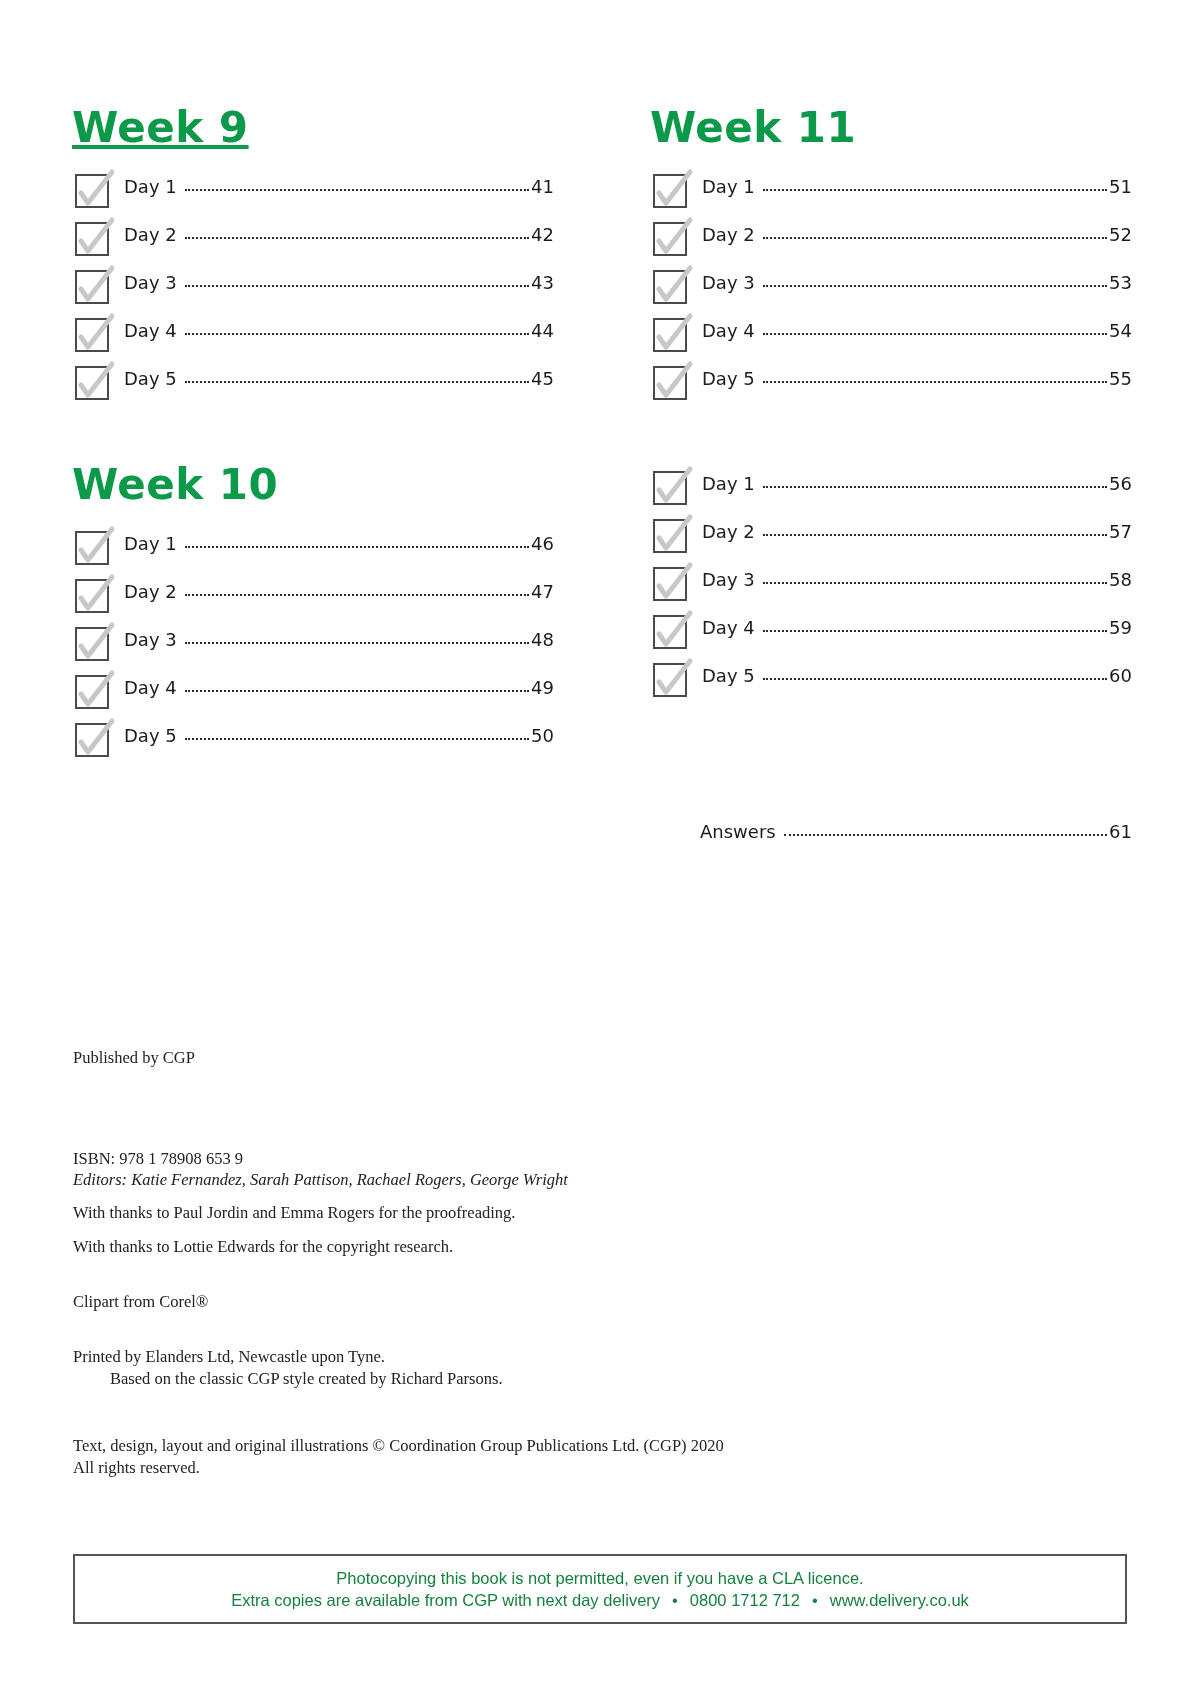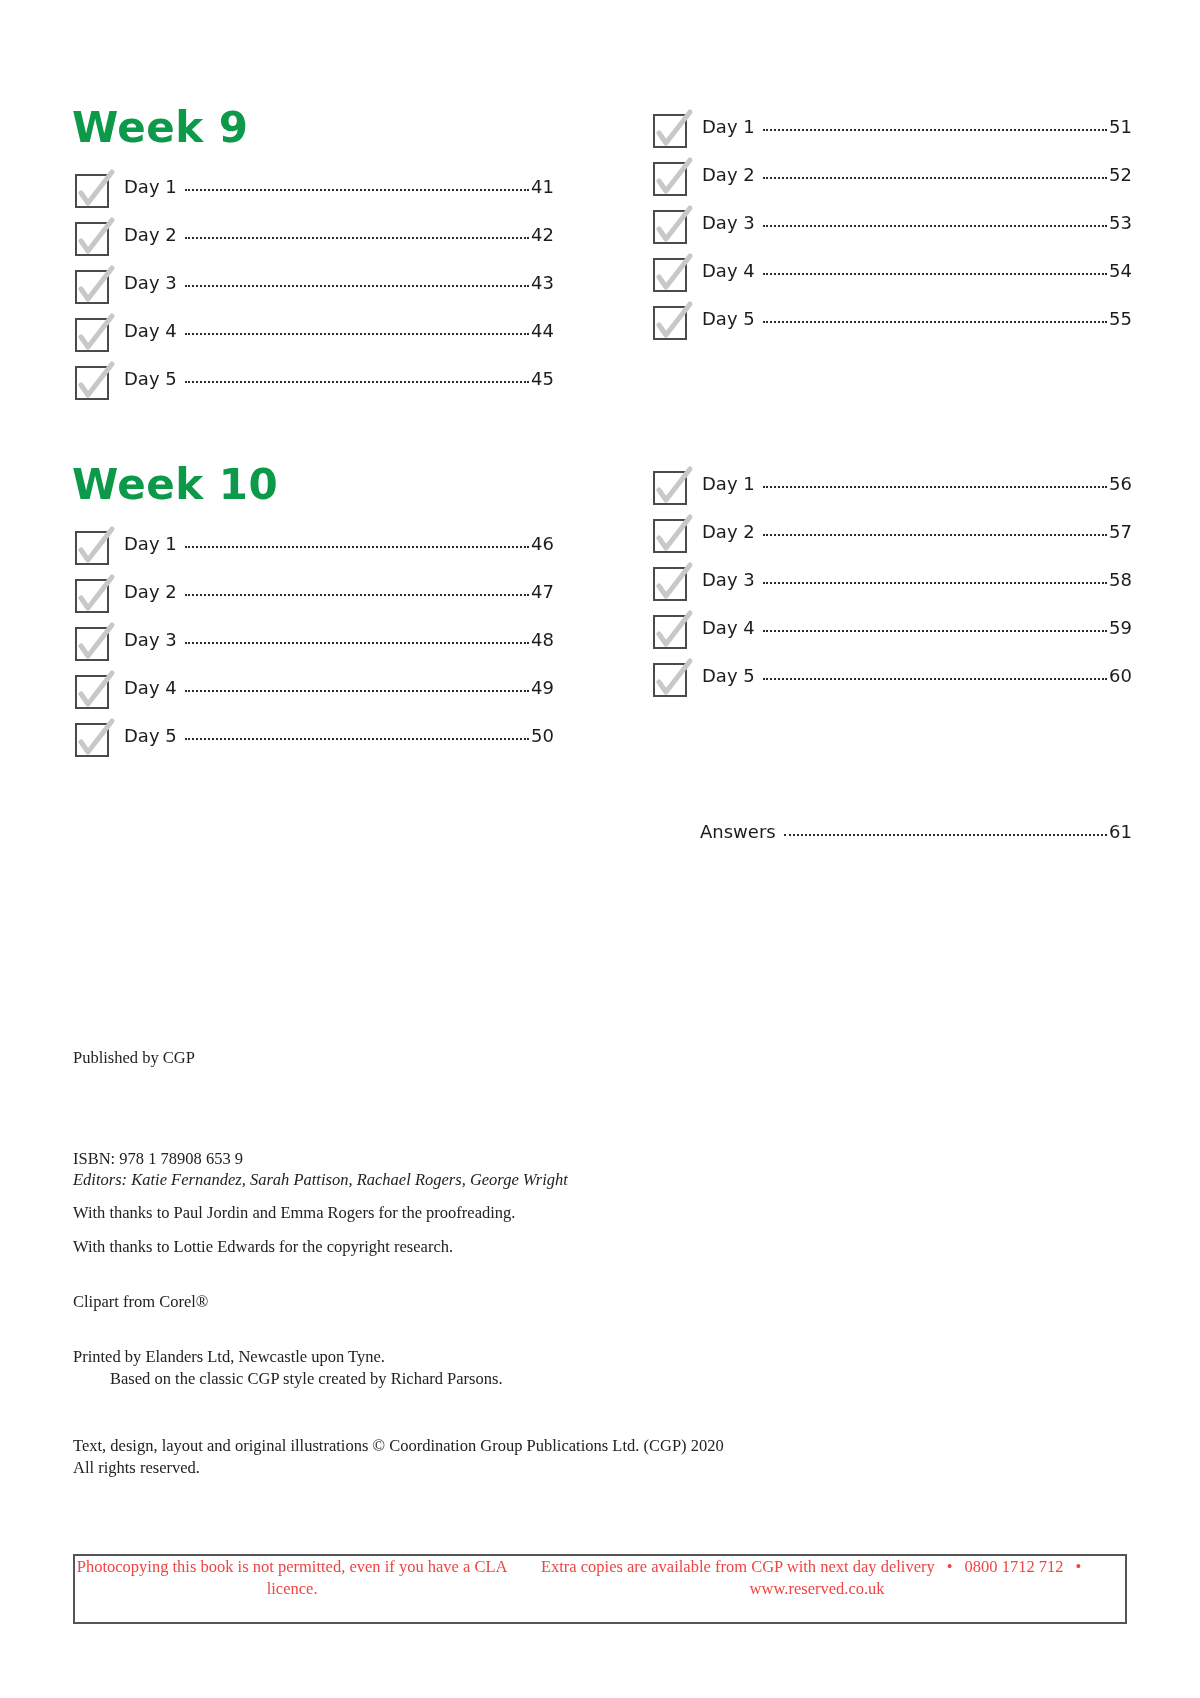--- a/index.html
+++ b/index.html
@@ -85,38 +85,39 @@
     color: #222222;
     white-space: nowrap;
   }
   .footer-box {
     position: absolute;
     left: 73px;
     top: 1554px;
     width: 1050px;
     height: 66px;
     border: 2px solid #555555;
-    font-family: Liberation Serif, serif;
+    font-family: Liberation Sans, sans-serif;
     font-size: 16.5px;
     line-height: 22px;
-    color: #ef4444;
+    color: #15803d;
     text-align: center;
     display: flex;
+    flex-direction: column;
     justify-content: center;
   }
   .sep {
     display: inline-block;
     margin: 0 12px;
   }
 </style>
 </head>
 <body>
 
 <section class="week week-left" style="top:103px;">
-  <h2 class="week-title" style="color: rgb(12, 154, 74);">Week 9</h2>
+  <h2 class="week-title" style="color: rgb(12, 154, 74); text-decoration: underline;">Week 9</h2>
   <div class="rows">
     <div class="row">
       <span class="checkbox">
           <svg width="38" height="38" viewBox="0 0 38 38">
             <rect x="1" y="4" width="32" height="32" fill="#fff" stroke="#4a4a4a" stroke-width="2"></rect>
             <path d="M6 22 L13 32 L37 1" fill="none" stroke="#c8c8c8" stroke-width="5" stroke-linecap="round" stroke-linejoin="round"></path>
           </svg>
         </span>
       <span class="entry">
           <span class="entry-label">Day 1</span>
@@ -244,20 +245,21 @@
       <span class="entry">
           <span class="entry-label">Day 5</span>
           <span class="leader"></span>
           <span class="entry-page">50</span>
         </span>
     </div>
   </div>
 </section>
 
 <section class="week week-right" style="top:103px;">
+  <h2 class="week-title" style="color: rgb(12, 154, 74);">Week 11</h2>
   <div class="rows">
     <div class="row">
       <span class="checkbox">
           <svg width="38" height="38" viewBox="0 0 38 38">
             <rect x="1" y="4" width="32" height="32" fill="#fff" stroke="#4a4a4a" stroke-width="2"></rect>
             <path d="M6 22 L13 32 L37 1" fill="none" stroke="#c8c8c8" stroke-width="5" stroke-linecap="round" stroke-linejoin="round"></path>
           </svg>
         </span>
       <span class="entry">
           <span class="entry-label">Day 1</span>
@@ -405,15 +407,15 @@
 <div class="imprint" style="top:1236px;">With thanks to Lottie Edwards for the copyright research.</div>
 <div class="imprint" style="top:1291px;">Clipart from Corel®</div>
 <div class="imprint" style="top:1346px;">Printed by Elanders Ltd, Newcastle upon Tyne.</div>
 <div class="imprint" style="top:1368px;margin-left:37px;">Based on the classic CGP style created by Richard Parsons.</div>
 <div class="imprint" style="top:1435px;">Text, design, layout and original illustrations © Coordination Group Publications Ltd. (CGP) 2020</div>
 <div class="imprint" style="top:1457px;">All rights reserved.</div>
 
 <div class="footer-box">
   <div>Photocopying this book is not permitted, even if you have a CLA licence.</div>
   <div>
-    <span>Extra copies are available from CGP with next day delivery</span><span class="sep">•</span><span>0800 1712 712</span><span class="sep">•</span><span>www.reserved.co.uk</span>
+    <span>Extra copies are available from CGP with next day delivery</span><span class="sep">•</span><span>0800 1712 712</span><span class="sep">•</span><span>www.delivery.co.uk</span>
   </div>
 </div>
 
 </body></html>

